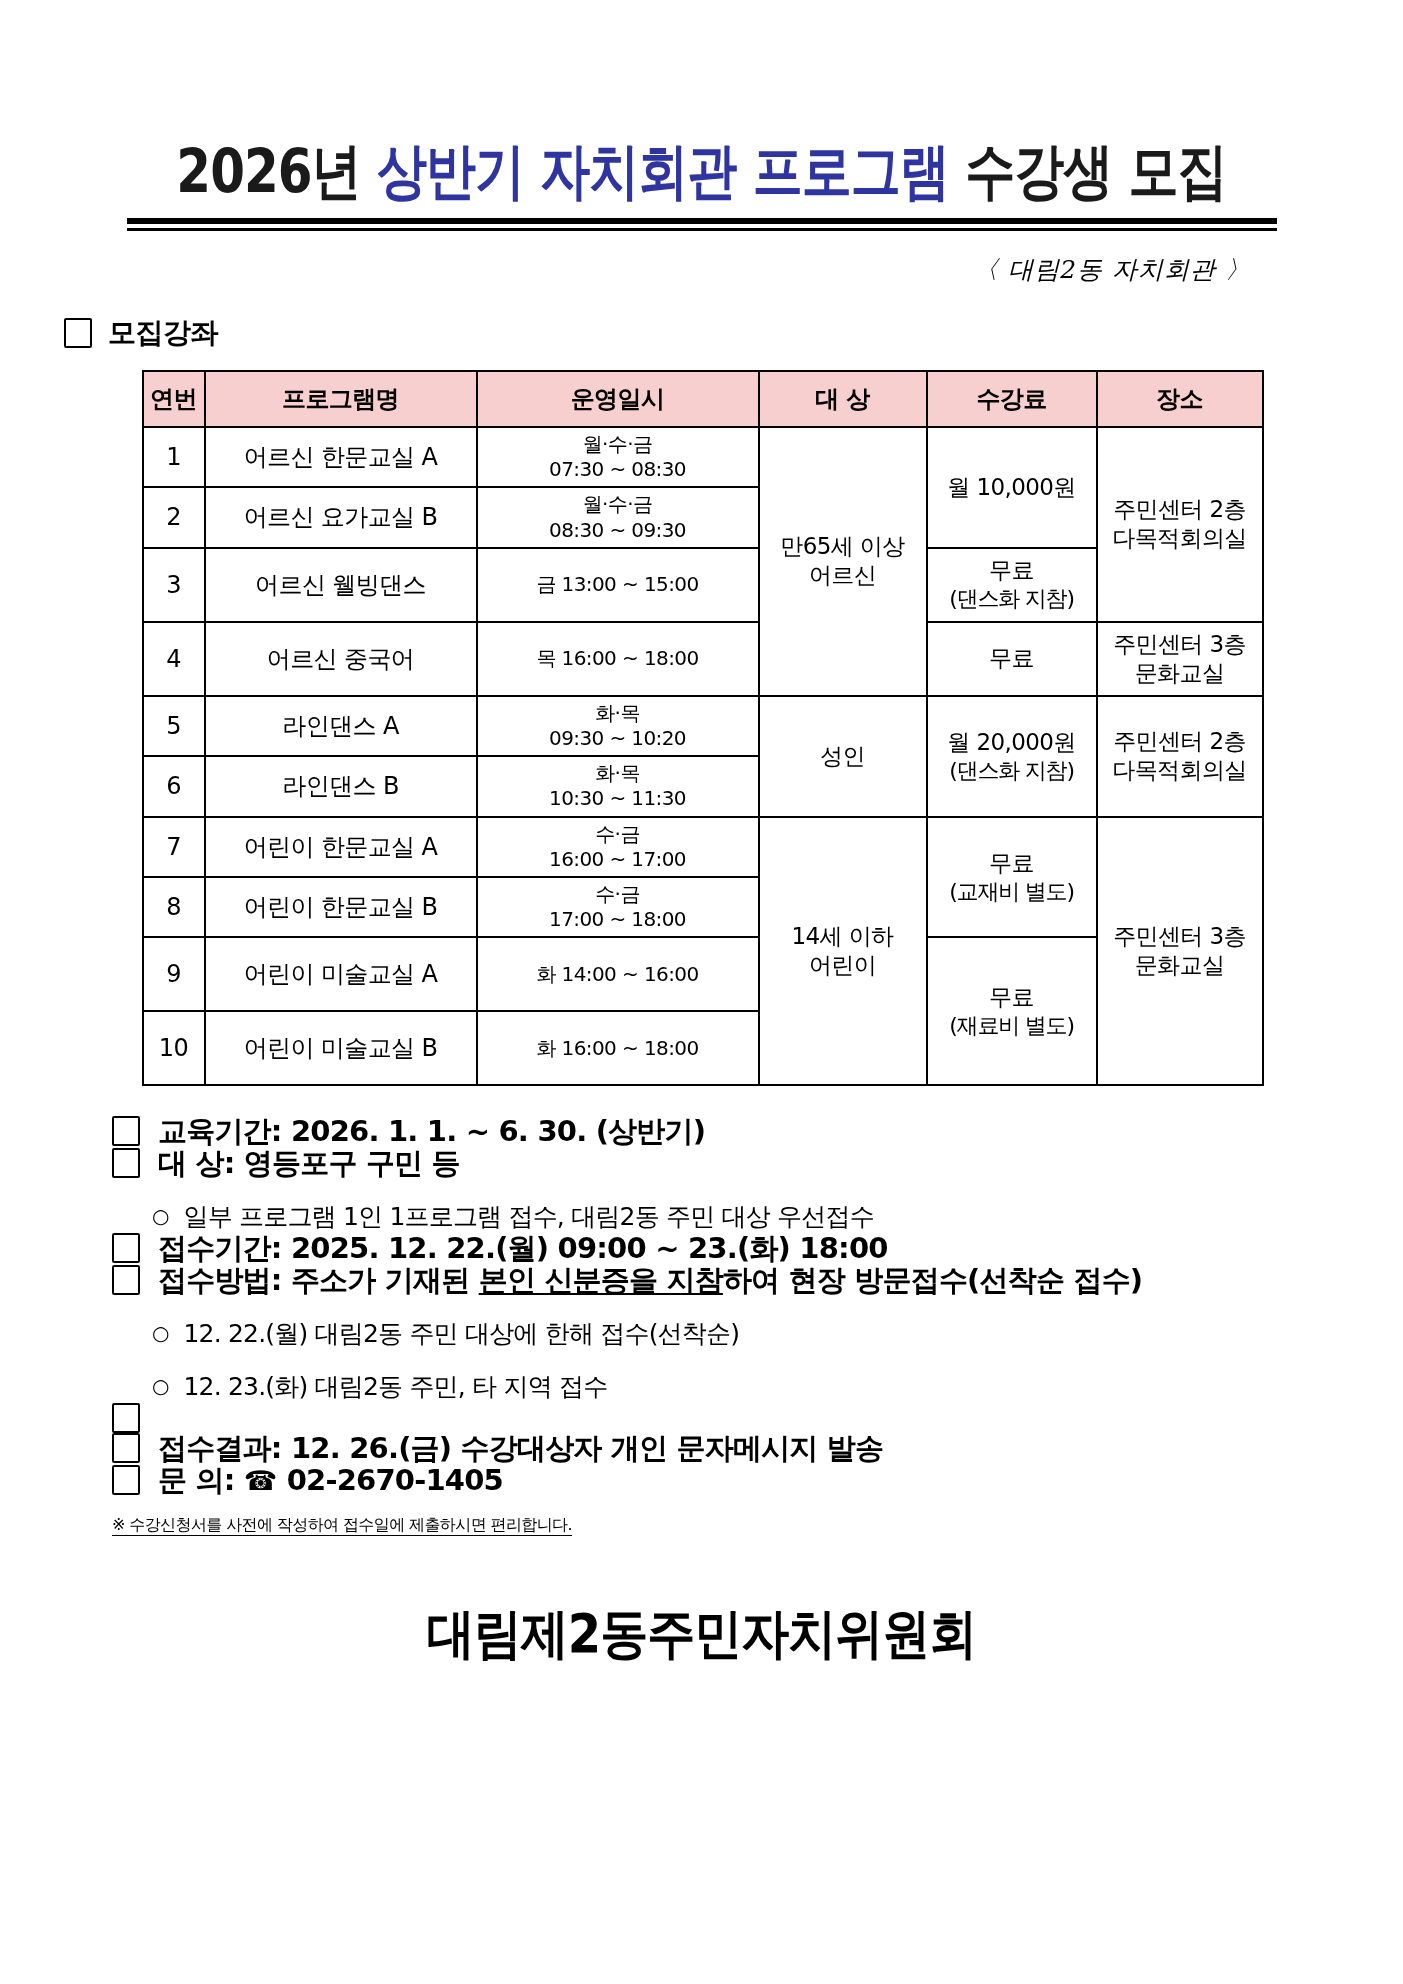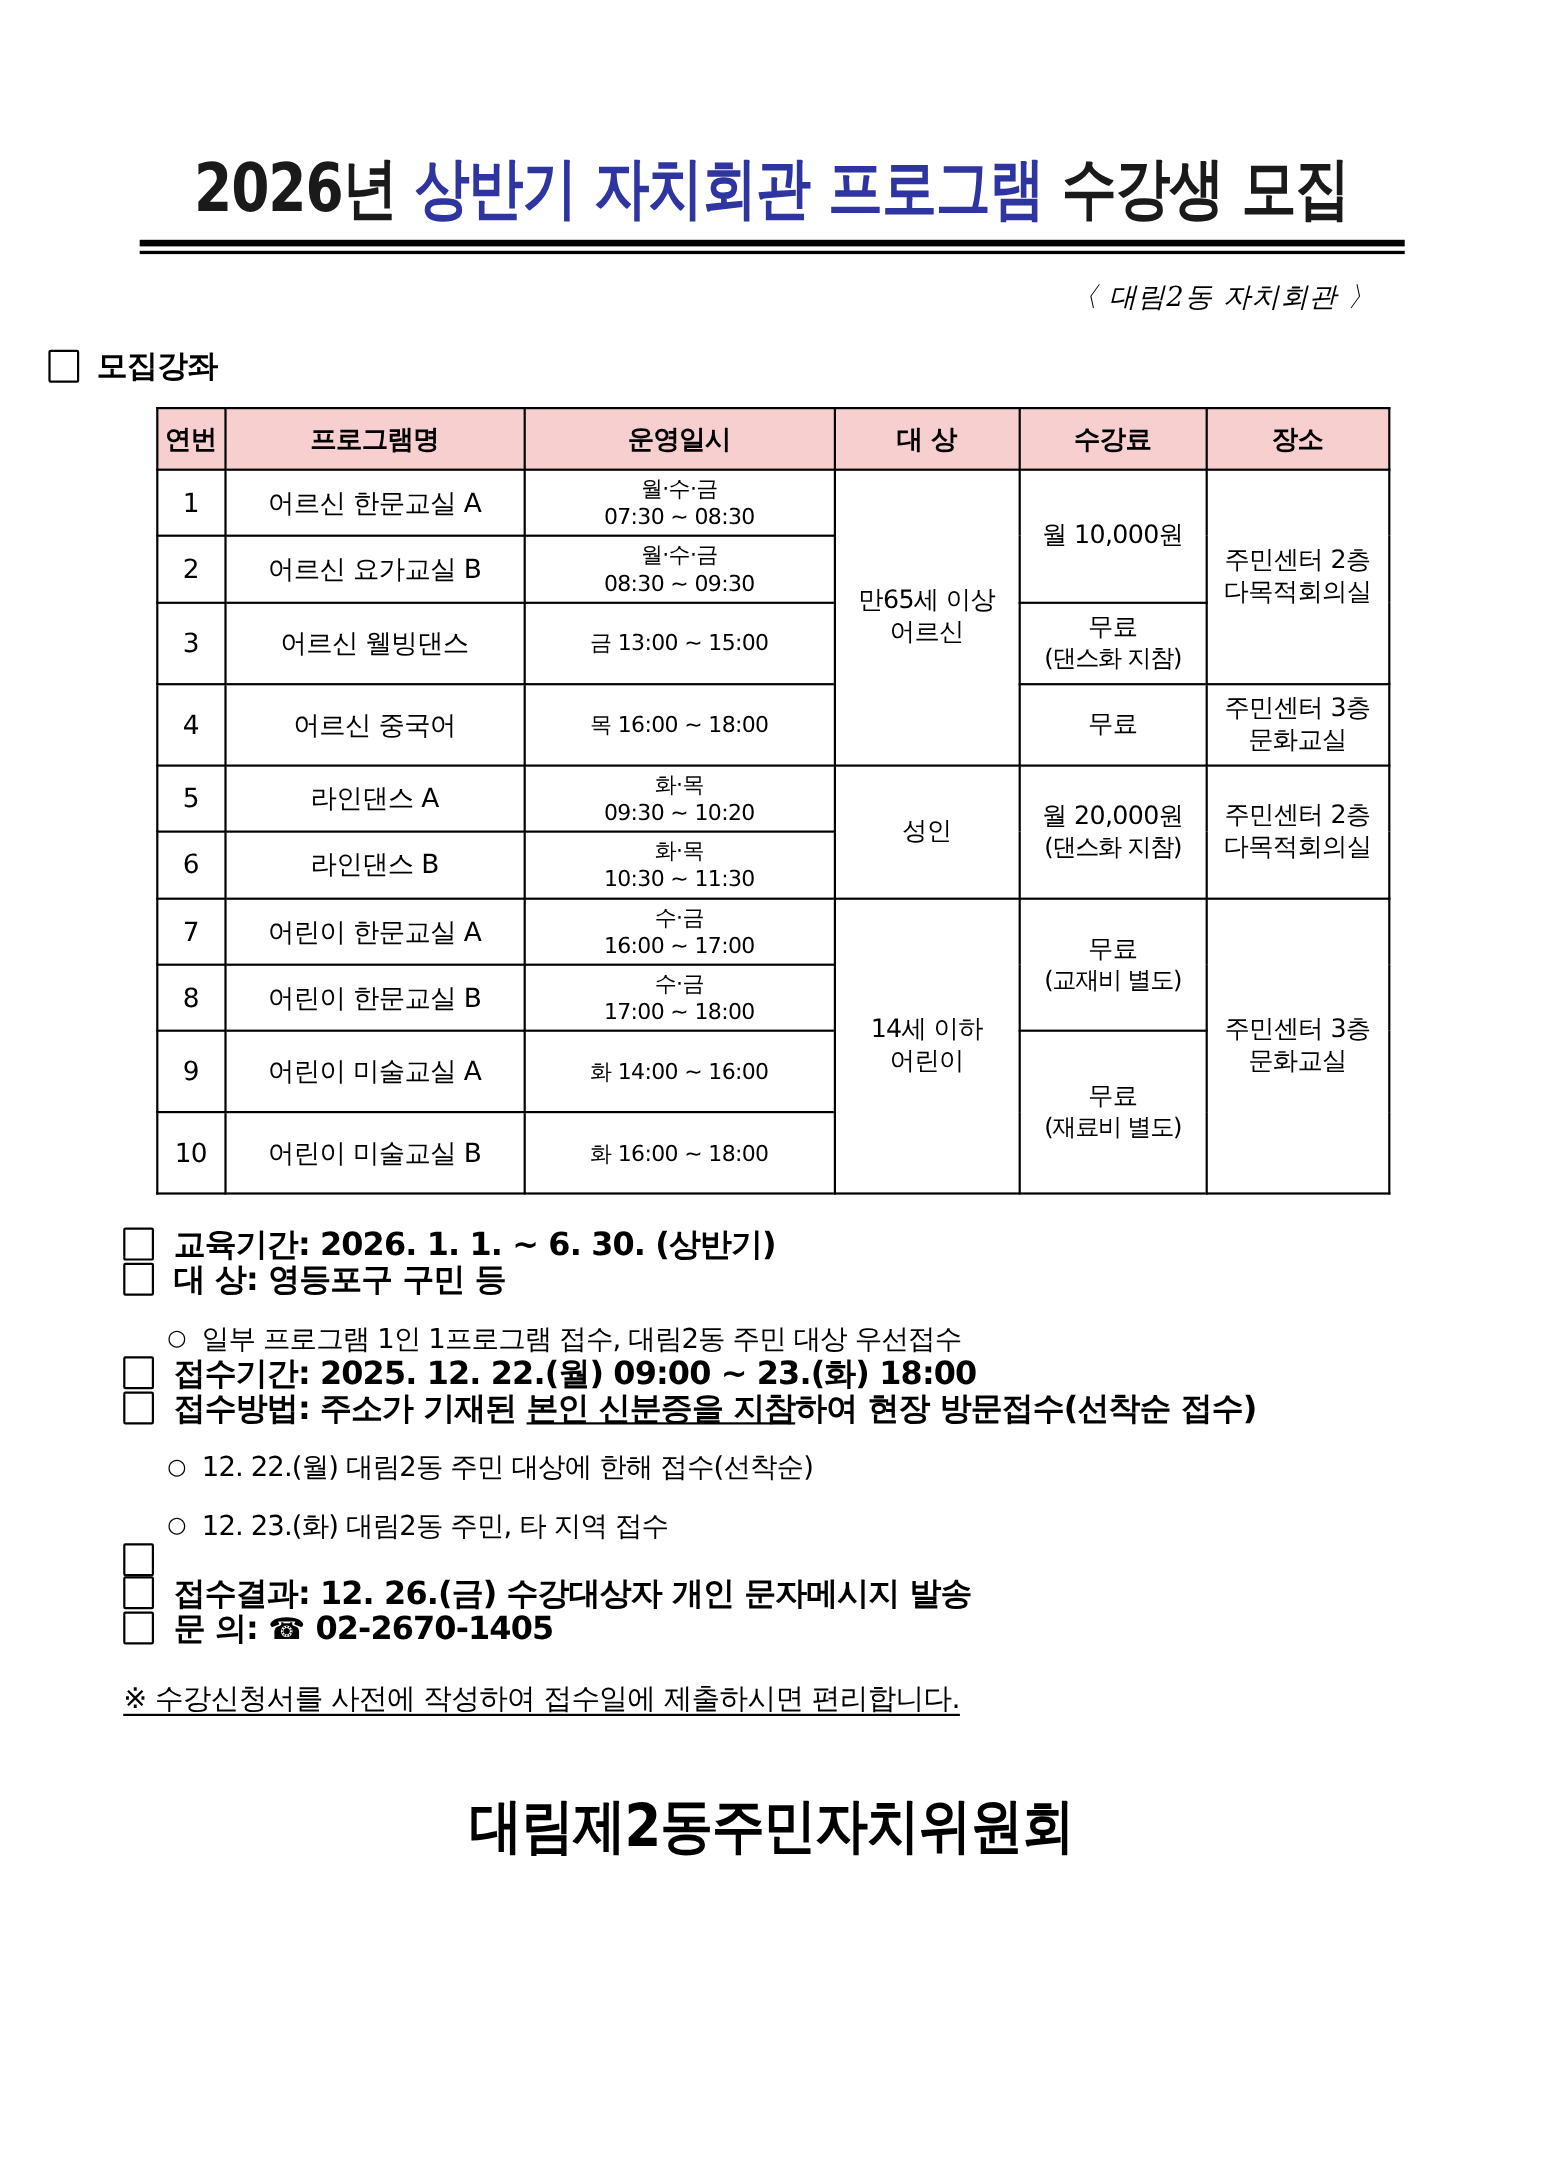--- a/index.html
+++ b/index.html
@@ -65,21 +65,21 @@
     font-size: 25px;
     letter-spacing: 1px;
     font-style: italic;
   }
 
   
   .chk-line {
     display: flex;
     align-items: center;
     gap: 16px;
-    margin-left: 44px;
+    margin-left: 64px;
     margin-top: 28px;
   }
   .chkbox {
     width: 24px;
     height: 26px;
     border: 2.5px solid #000;
     border-radius: 2px;
     flex: 0 0 auto;
     background: #fff;
   }
@@ -166,22 +166,22 @@
     position: relative;
     top: -2px;
   }
   .sub-text {
     font-size: 25px;
     letter-spacing: -0.8px;
     white-space: nowrap;
   }
   .note-line {
     margin-left: 112px;
-    margin-top: 30px;
-    font-size: 26px;
+    margin-top: 18px;
+    font-size: 16px;
     letter-spacing: -0.6px;
     text-decoration: underline;
     text-underline-offset: 5px;
     white-space: nowrap;
   }
 
   
   .footer-org {
     margin-top: 66px;
     text-align: center;

